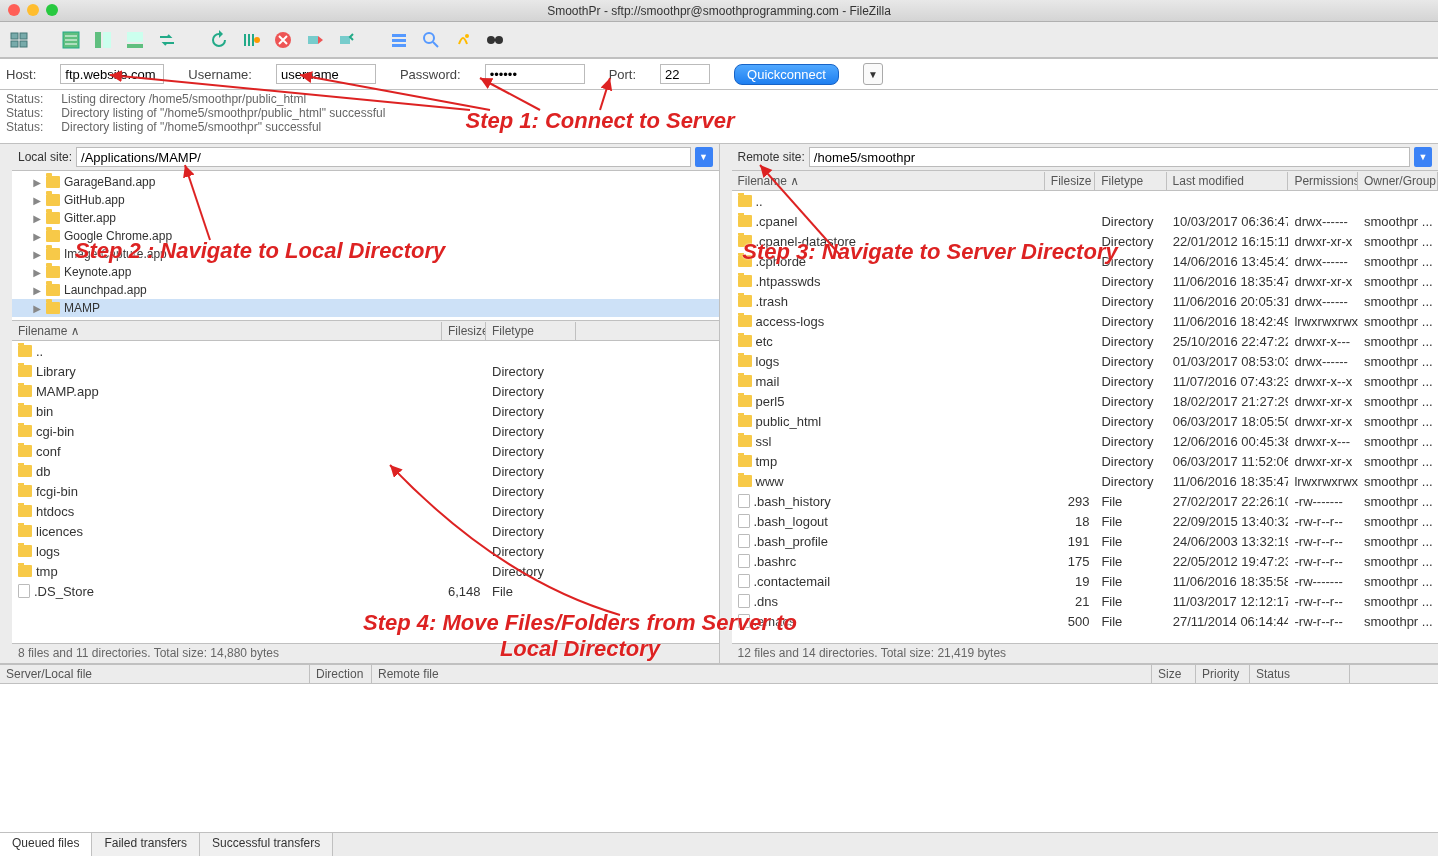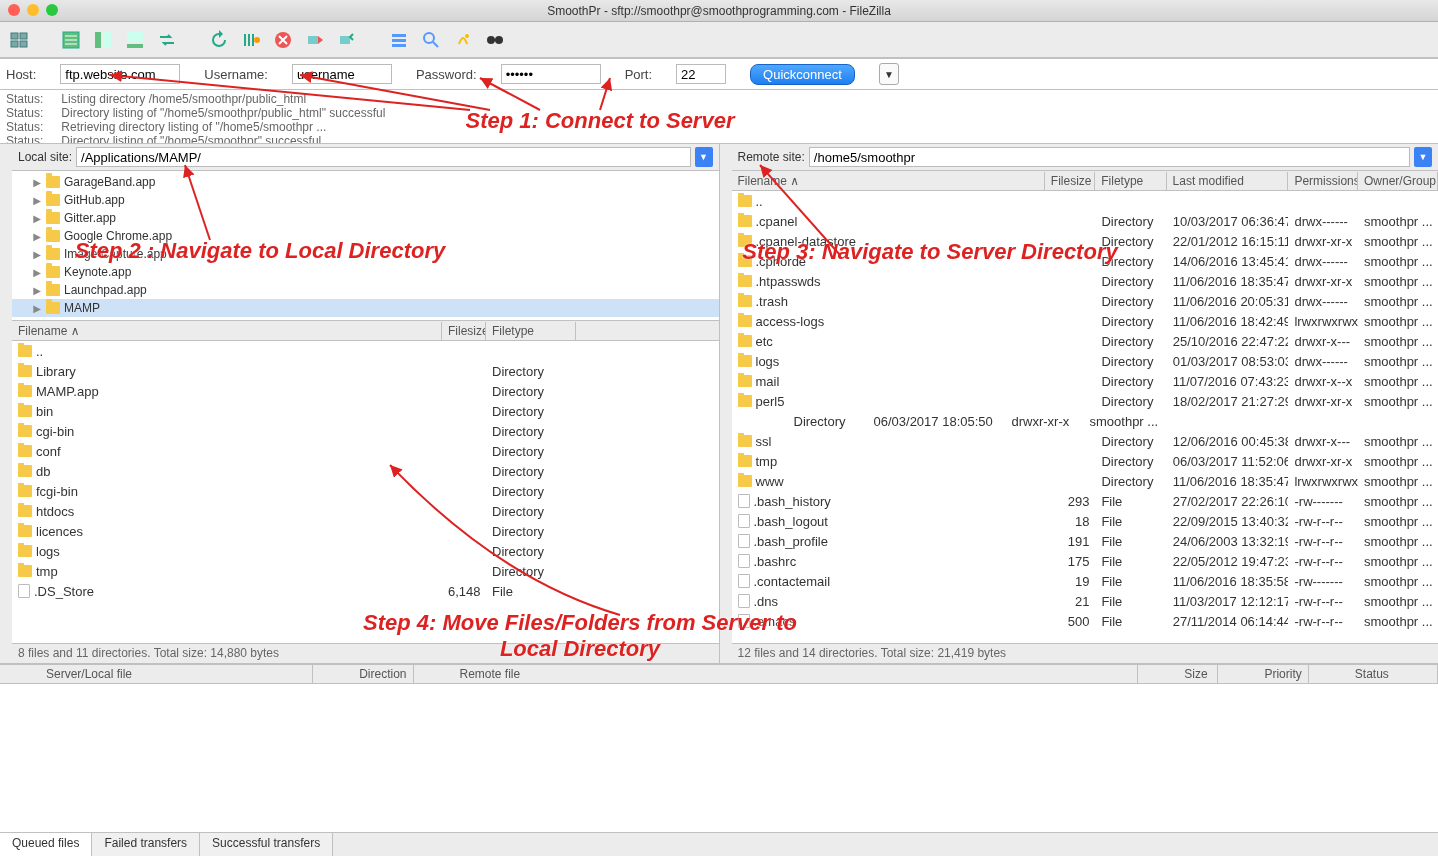--- a/index.html
+++ b/index.html
@@ -43,21 +43,21 @@
 
 .list-head { background:#ececec; border-bottom:1px solid #c0c0c0; display:flex; font-size:12px; color:#555; height:20px; align-items:center;}
 .list-head > div { padding:2px 6px; border-right:1px solid #c0c0c0; white-space:nowrap; overflow:hidden;}
 .list { background:#fff; flex:1; overflow:auto;}
 .list-row { display:flex; align-items:center; height:20px; font-size:13px; color:#333;}
 .list-row > div { padding:1px 6px; white-space:nowrap; overflow:hidden;}
 .file-ic { width:12px; height:14px; background:#fff; border:1px solid #bbb; border-radius:1px; flex-shrink:0;}
 .status-line { background:#ececec; border-top:1px solid #c0c0c0; font-size:12px; padding:2px 6px; color:#666; height:20px;}
 
 .queue-head { background:#ececec; border-top:1px solid #c0c0c0; border-bottom:1px solid #c0c0c0; display:flex; font-size:12px; color:#555; height:20px;}
-.queue-head > div { padding:2px 6px; border-right:1px solid #c0c0c0;margin-left:40px;}
+.queue-head > div { padding:2px 6px; border-right:1px solid #c0c0c0;}
 .queue-body { background:#fff; flex: 0 0 148px;}
 
 .tabs { background:#ececec; border-top:1px solid #c0c0c0; display:flex; height:24px;}
 .tab { padding:3px 12px; border-right:1px solid #c0c0c0; font-size:12px; background:#f0f0f0;}
 .tab.active { background:#fff; font-weight:500;}
 
 
 .rcol-name { width: 358px; display:flex; align-items:center; gap:4px;}
 .rcol-size { width: 56px; text-align:right; }
 .rcol-type { width: 80px; }
@@ -176,35 +176,34 @@
         <svg viewBox="0 0 20 20">
           <circle cx="6" cy="10" r="4" fill="#333"></circle>
           <circle cx="14" cy="10" r="4" fill="#333"></circle>
           <rect x="5" y="9" width="10" height="2" fill="#333"></rect>
         </svg>
       </div>
   </div>
 
   <div class="quickconnect">
     <label>Host:</label>
-    <input style="width: 120px;" value="ftp.website.com">
+    <input style="width: 104px;" value="ftp.website.com">
     <label>Username:</label>
     <input style="width: 100px;" value="username">
     <label>Password:</label>
     <input type="password" style="width: 100px;" value="••••••">
     <label>Port:</label>
     <input style="width: 50px;" value="22">
     <button class="qc-btn">Quickconnect</button>
     <div class="qc-drop">▼</div>
   </div>
 
   <div class="log" id="log">
       <div><span class="lbl">Status:</span> Listing directory /home5/smoothpr/public_html</div>
       <div><span class="lbl">Status:</span> Directory listing of "/home5/smoothpr/public_html" successful</div>
-      <div><span class="lbl">Status:</span> Retrieving directory listing of "/home5/smoothpr ...</div>
       <div><span class="lbl">Status:</span> Directory listing of "/home5/smoothpr" successful</div>
     </div>
 
   <div class="middle">
 
     <div class="pane">
       <div class="site-row">
         <span>Local site:</span>
         <input value="/Applications/MAMP/" style="">
         <div class="combo-btn">▼</div>
@@ -495,20 +494,24 @@
               <span class="folder-ic"></span>
               <span>perl5</span>
             </div>
             <div class="rcol-size"></div>
             <div class="rcol-type">Directory</div>
             <div class="rcol-mod">18/02/2017 21:27:29</div>
             <div class="rcol-perm">drwxr-xr-x</div>
             <div class="rcol-own">smoothpr ...</div>
           </div>
           <div class="list-row">
+            <div class="rcol-name">
+              <span class="folder-ic"></span>
+              <span>public_html</span>
+            </div>
             <div class="rcol-size"></div>
             <div class="rcol-type">Directory</div>
             <div class="rcol-mod">06/03/2017 18:05:50</div>
             <div class="rcol-perm">drwxr-xr-x</div>
             <div class="rcol-own">smoothpr ...</div>
           </div>
           <div class="list-row">
             <div class="rcol-name">
               <span class="folder-ic"></span>
               <span>ssl</span>

